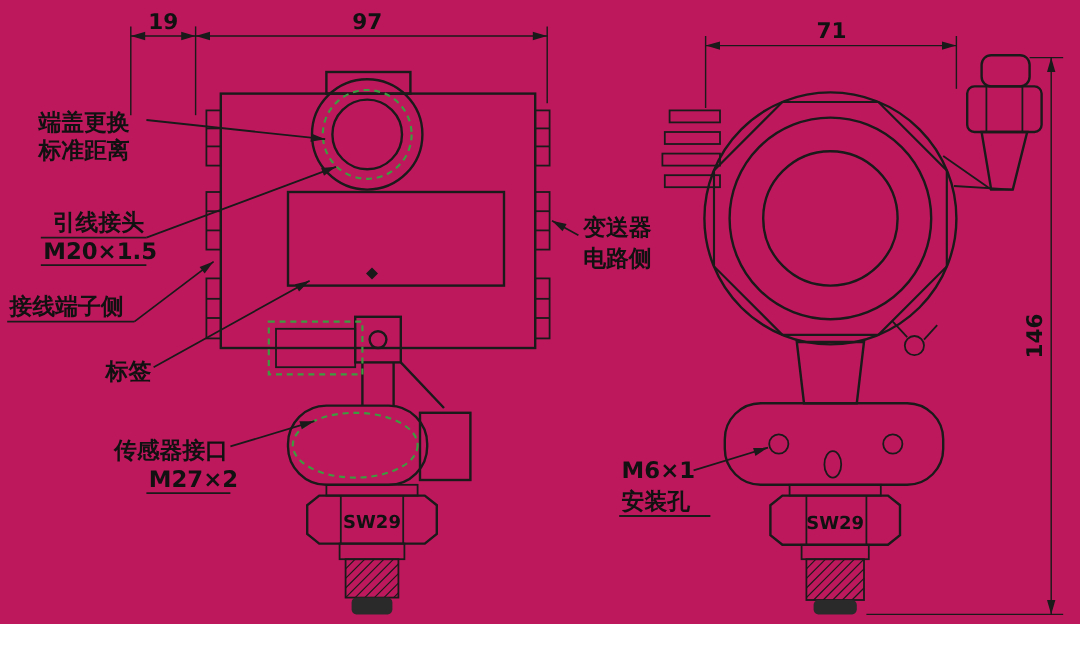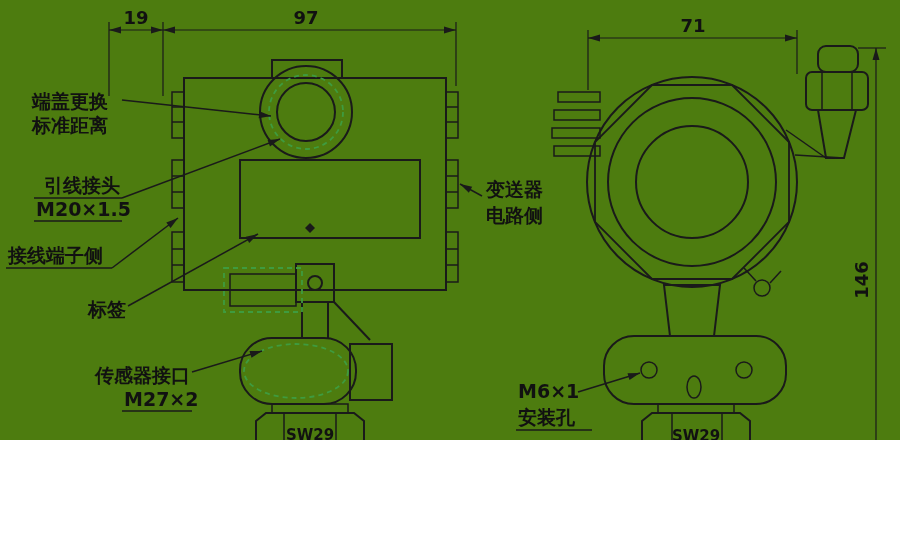--- a/index.html
+++ b/index.html
@@ -1,16 +1,16 @@
 <!DOCTYPE html>
 <html><head>
 <meta charset="utf-8">
 <style>
   html,body{margin:0;padding:0;background:#ffffff;}
-  .stage{position:relative;width:900px;height:440px;background:#4d7c0f;overflow:hidden;}
+  .stage{position:relative;width:900px;height:520px;background:#be185d;overflow:hidden;}
   svg{display:block;}
   text{font-family:"DejaVu Sans","Liberation Sans",sans-serif;}
   .lbl{font-size:19px;font-weight:bold;fill:#111;}
   .dim{font-size:18px;font-weight:bold;fill:#111;}
   .sw{font-size:15px;font-weight:bold;fill:#111;text-anchor:middle;}
   .mid{text-anchor:middle;}
 </style>
 </head>
 <body>
 

